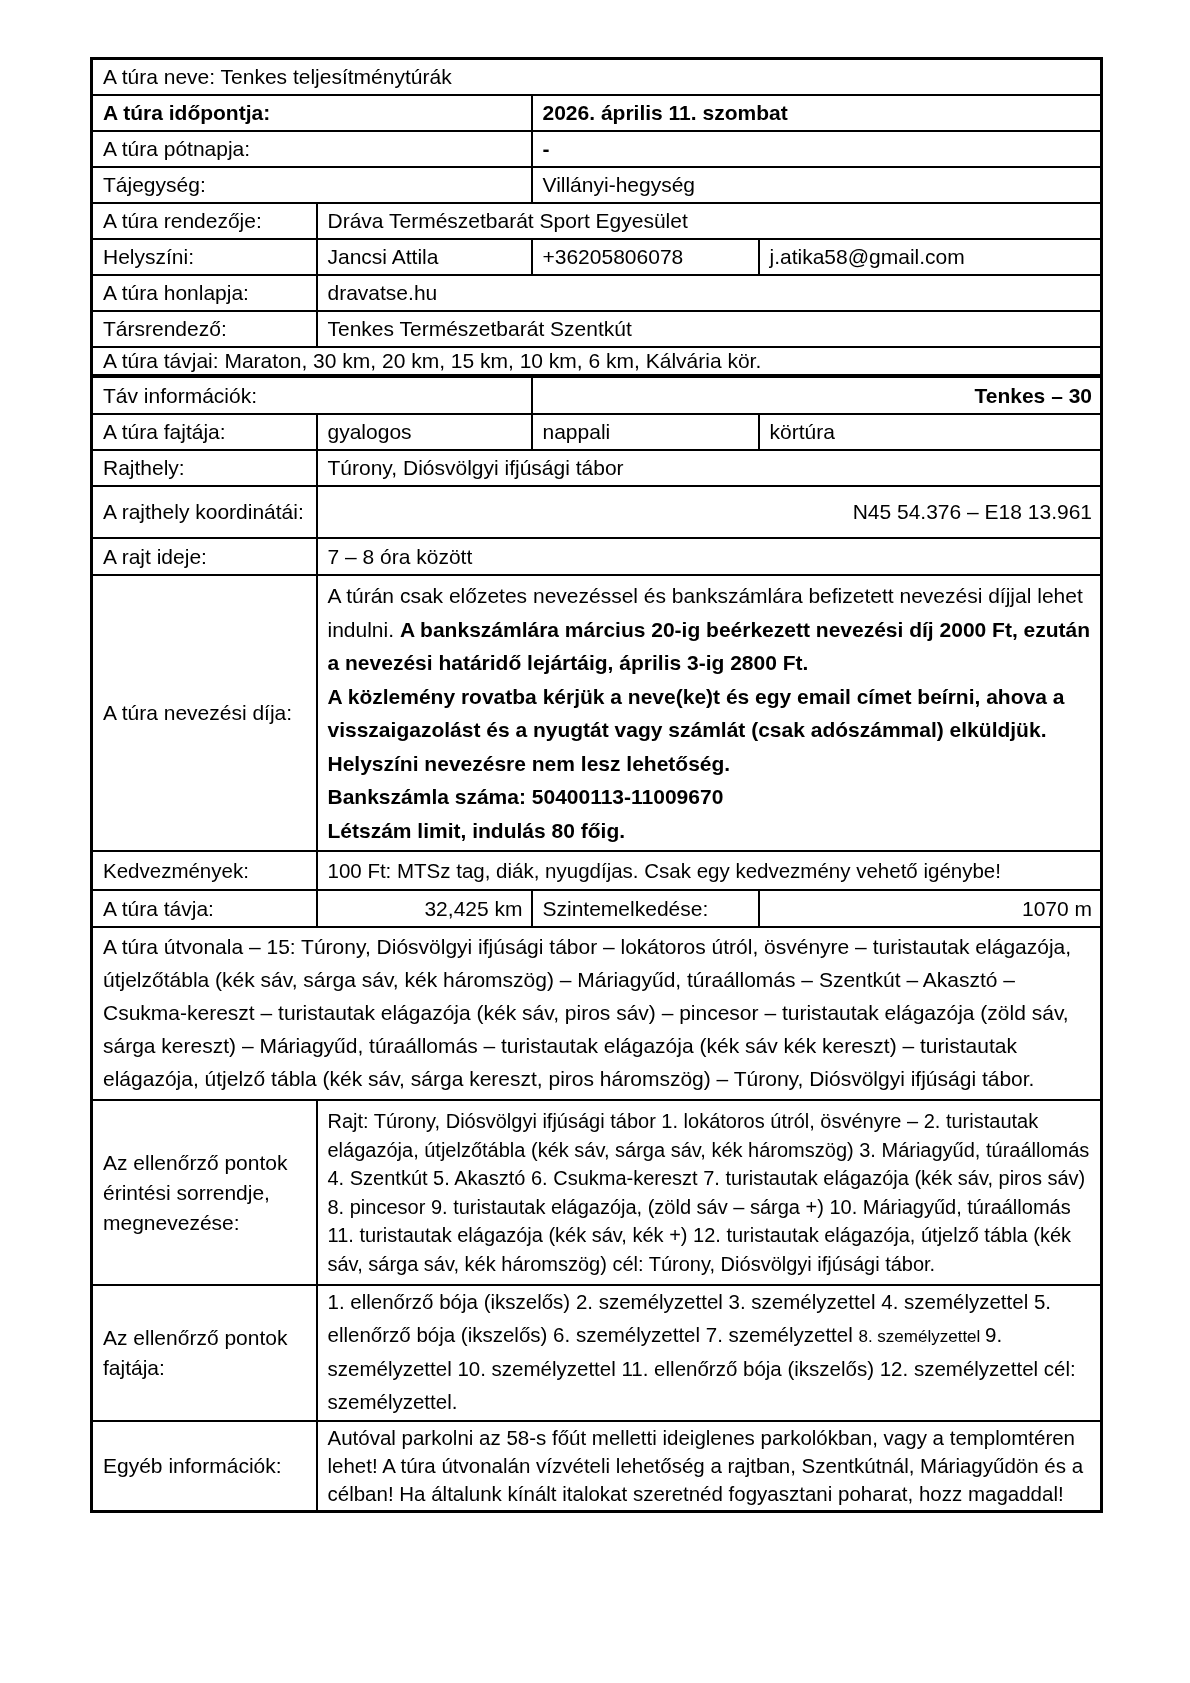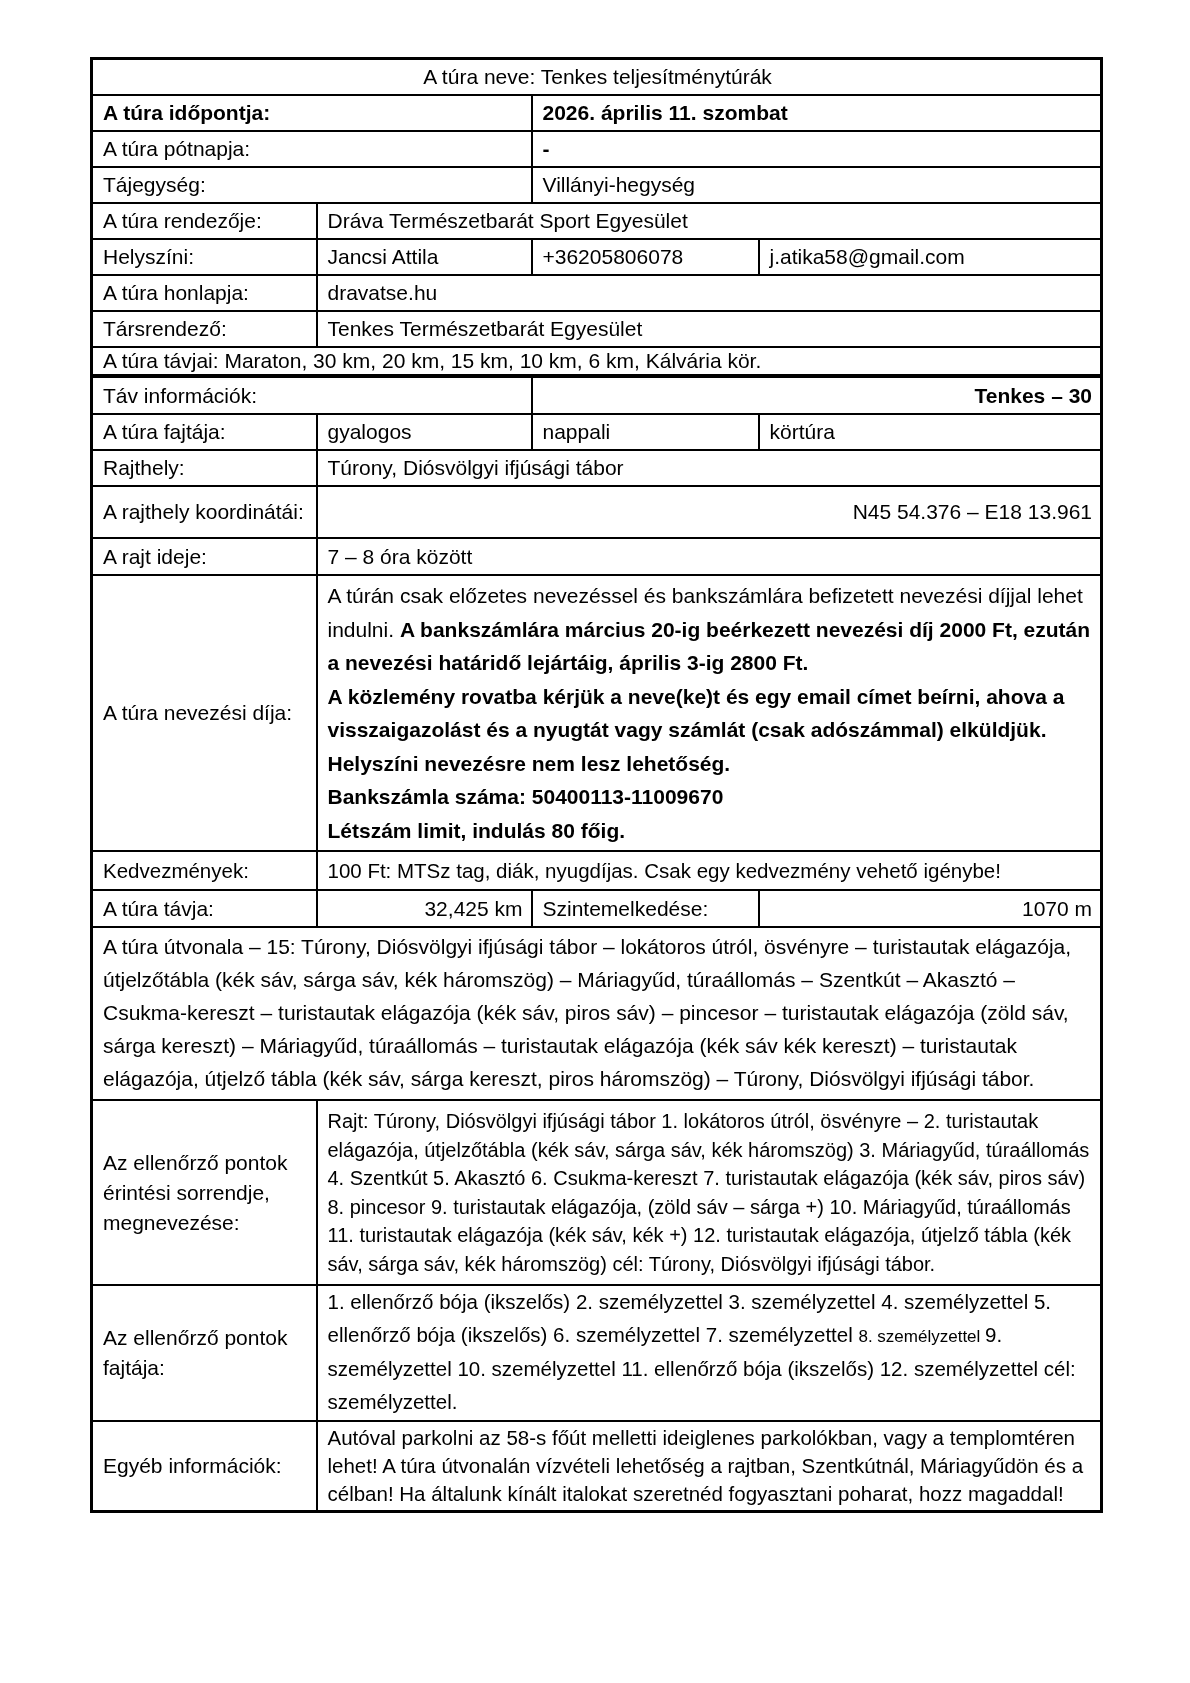--- a/index.html
+++ b/index.html
@@ -22,21 +22,21 @@
   }
   table.sheet td {
     border: 2px solid #000;
     padding: 2px 8px 2px 10px;
     font-size: 21px;
     line-height: 30px;
     vertical-align: middle;
     overflow: hidden;
   }
   table.sheet { border: 3px solid #000; }
-  tr.outer-top td { border-top-width: 3px; text-align: center; }
+  tr.outer-top td { border-top-width: 3px; }
   tr.thick-bottom td { border-bottom-width: 4px; }
   tr.med-bottom td { border-bottom-width: 3px; }
 
   .b { font-weight: bold; }
   .center { text-align: right; }
   .rich { white-space: pre-wrap; }
 
   tr.r1 td { height: 32px; }
   tr.r2 td { height: 36px; }
   tr.r-std td { height: 34px; }
@@ -101,21 +101,21 @@
     <td>j.atika58@gmail.com</td>
   </tr>
 
   <tr class="r7">
     <td>A túra honlapja:</td>
     <td colspan="3">dravatse.hu</td>
   </tr>
 
   <tr class="r-std">
     <td>Társrendező:</td>
-    <td colspan="3">Tenkes Természetbarát Egyesület</td>
+    <td colspan="3">Tenkes Természetbarát Szentkút</td>
   </tr>
 
   <tr class="r9 thick-bottom">
     <td colspan="4">A túra távjai: Maraton, 30 km, 20 km, 15 km, 10 km, 6 km, Kálvária kör.</td>
   </tr>
 
   <tr class="r10">
     <td colspan="2">Táv információk:</td>
     <td colspan="2" class="b center">Tenkes – 30</td>
   </tr>

